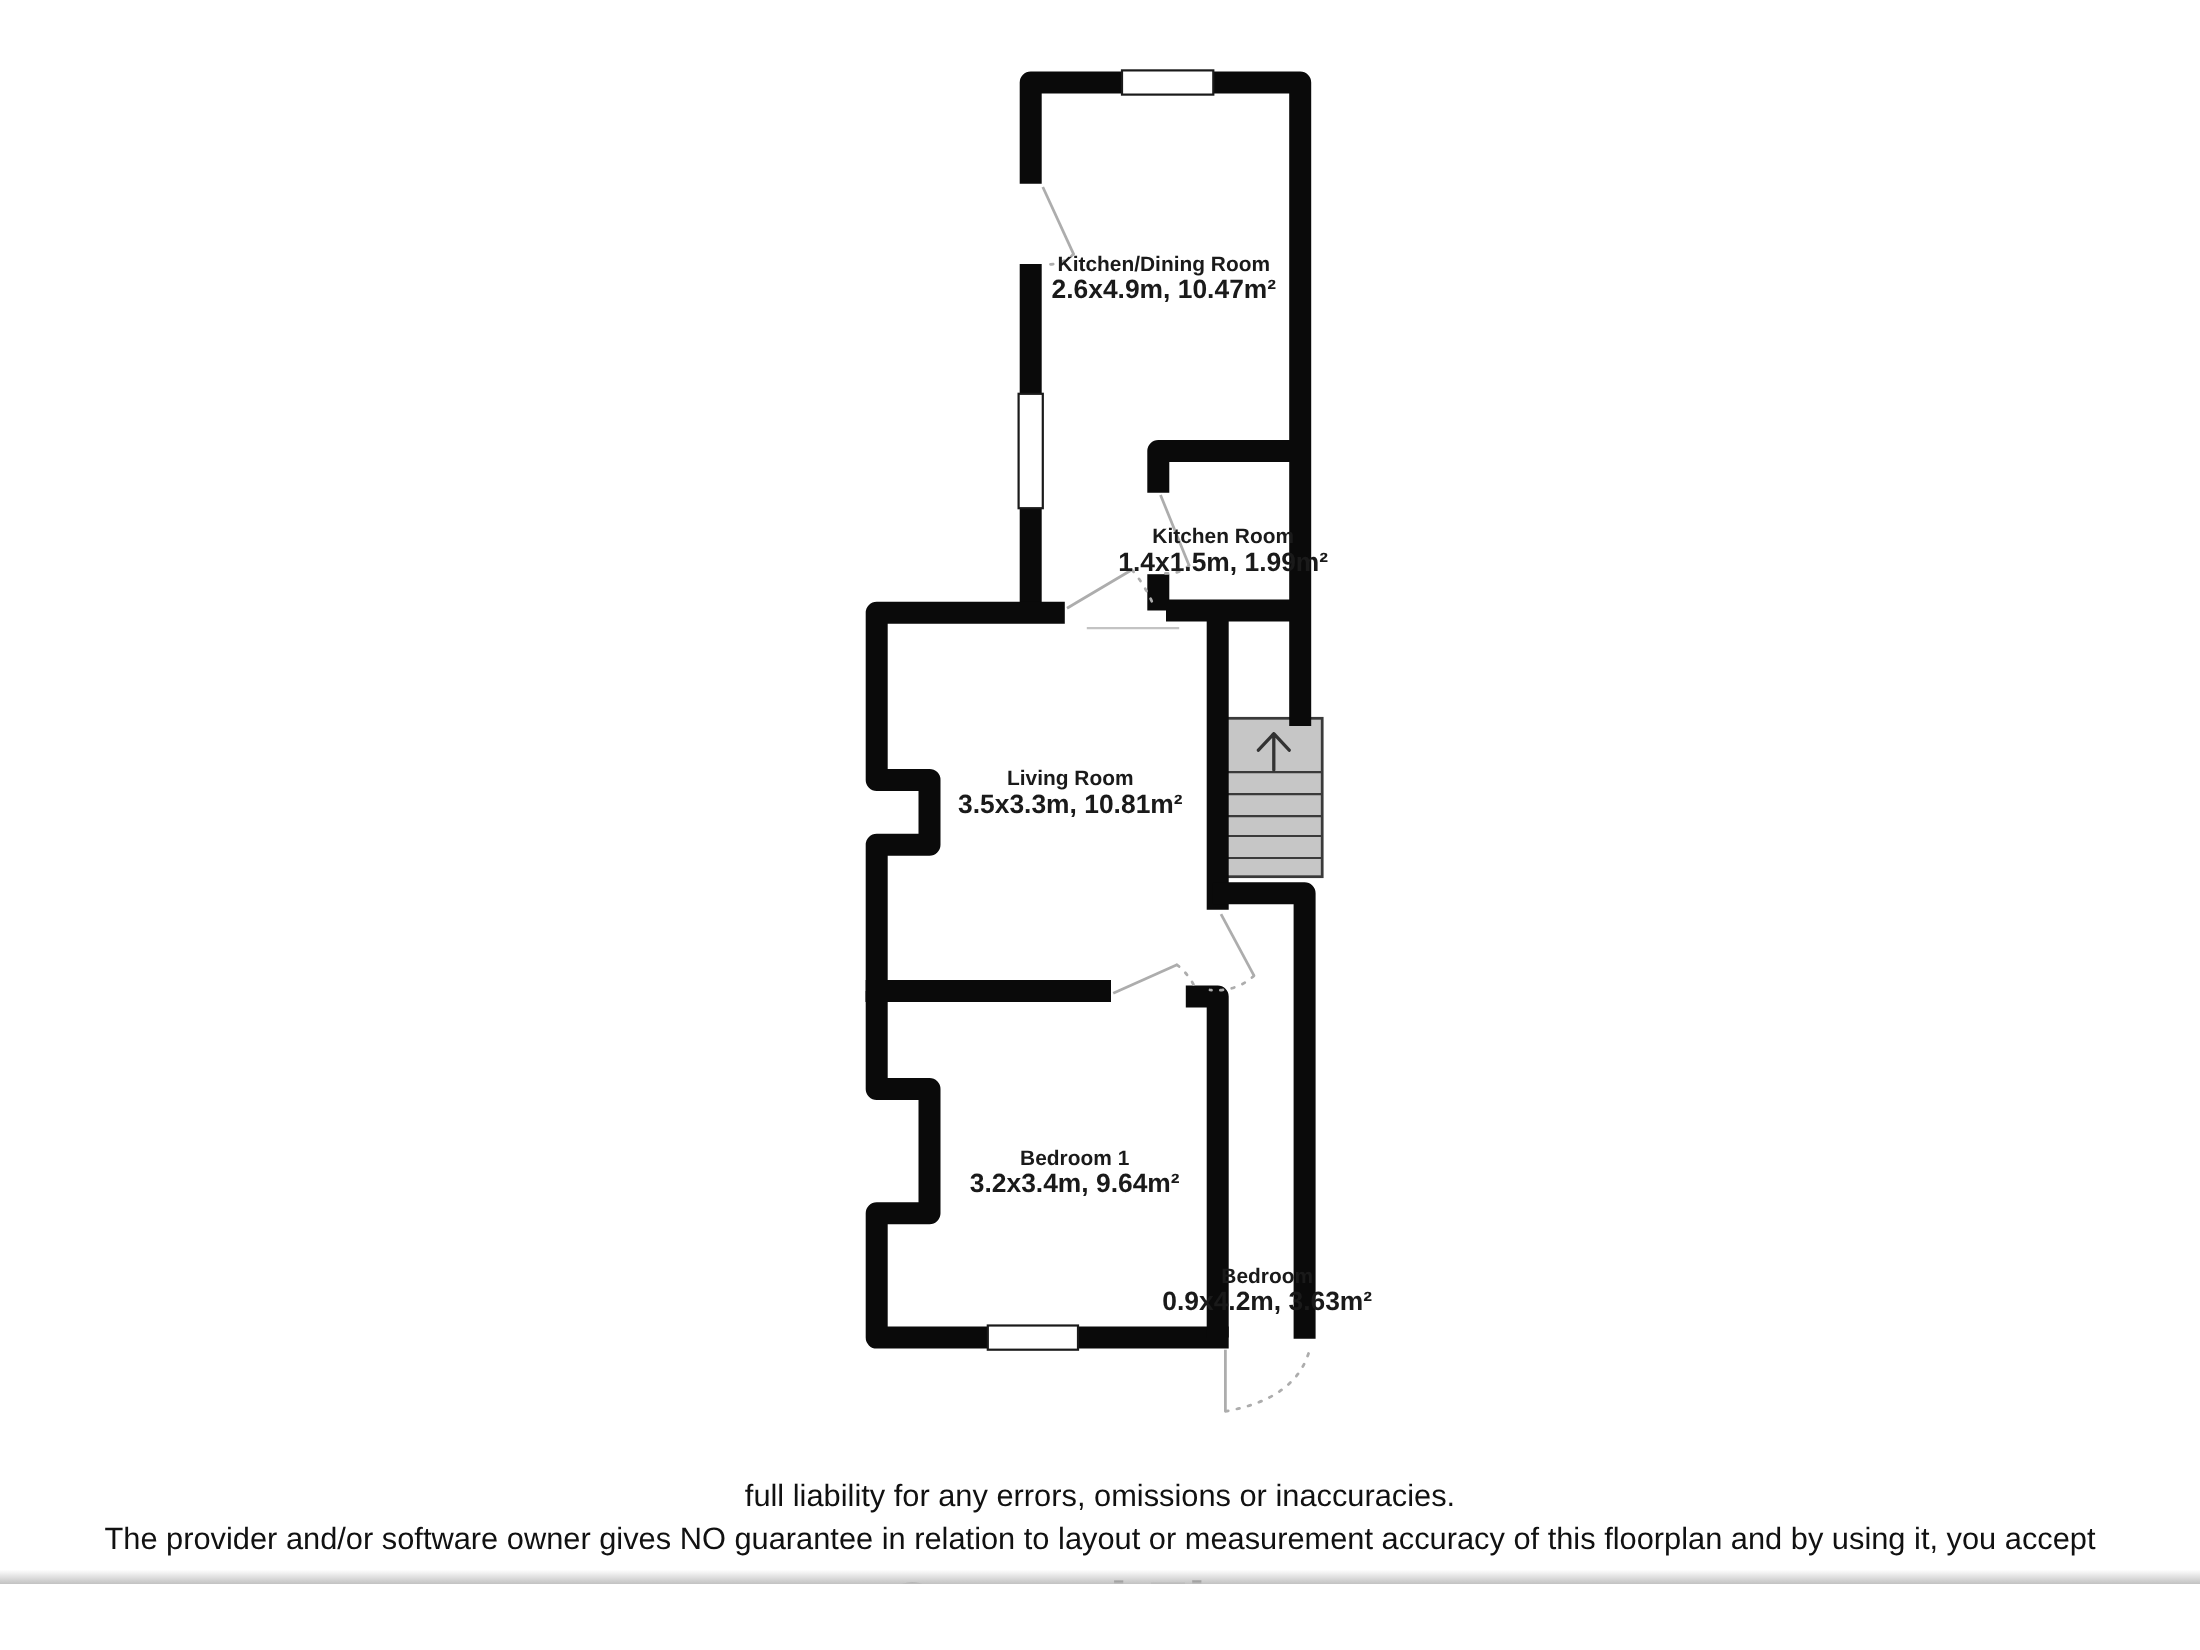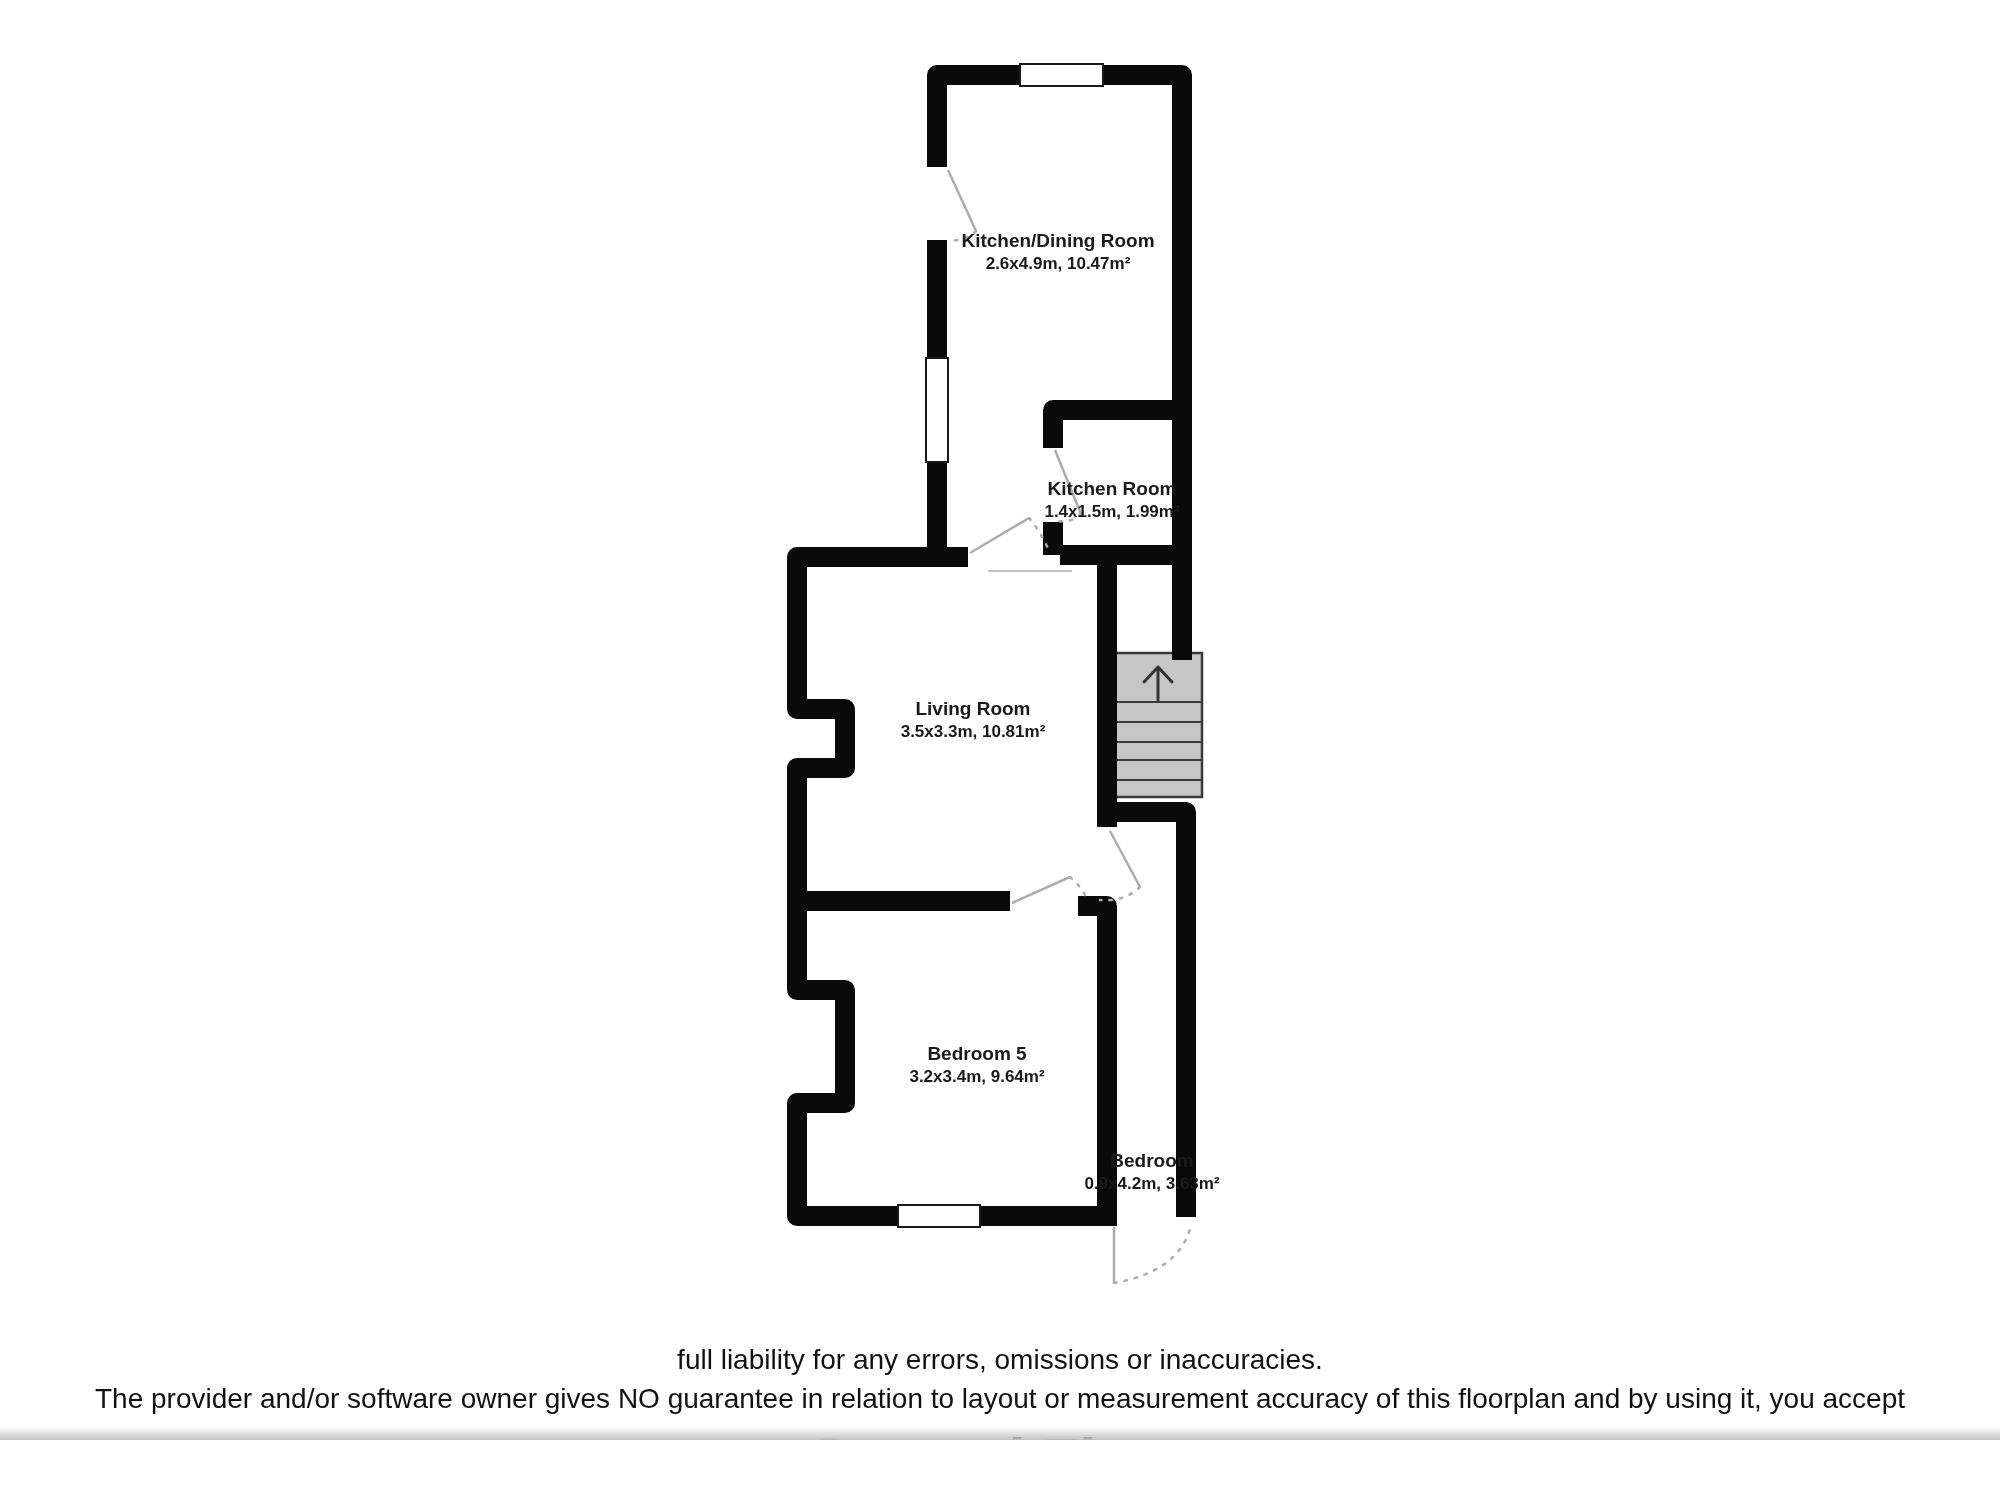--- a/index.html
+++ b/index.html
@@ -14,21 +14,21 @@
   .door-arc{stroke:#adadad;stroke-width:2.5;fill:none;stroke-dasharray:2.5 8;stroke-linecap:round;}
   .threshold{stroke:#c3c3c3;stroke-width:2;fill:none;}
   .stair-box{fill:#c6c6c6;stroke:#3a3a3a;stroke-width:2.5;}
   .stair-tread{stroke:#3a3a3a;stroke-width:2;fill:none;}
   .stair-arrow{stroke:#333333;stroke-width:3;fill:none;stroke-linecap:round;stroke-linejoin:round;}
   .room-label{
     position:absolute;transform:translate(-50%,-50%);
     text-align:center;white-space:nowrap;color:#1a1a1a;z-index:3;
   }
   .room-name{font-size:19px;line-height:24px;font-weight:700;}
-  .room-dims{font-size:17px;line-height:22px;font-weight:700;}
+  .room-dims{font-size:24px;line-height:22px;font-weight:700;}
   .disclaimer{
     position:absolute;left:0;top:1340px;width:100%;text-align:center;
     font-size:28px;line-height:39px;color:#111111;font-weight:400;z-index:3;
   }
   .floor-title{
     position:absolute;left:0;top:1428px;width:100%;text-align:center;
     font-size:61px;line-height:64px;color:#111111;font-weight:700;z-index:3;
   }
   .bottom-bar{
     position:absolute;left:0;bottom:0;width:100%;height:13px;z-index:4;
@@ -102,21 +102,21 @@
     <div class="room-name">Kitchen Room</div>
     <div class="room-dims">1.4x1.5m, 1.99m²</div>
   </div>
 
   <div class="room-label" style="left:973px;top:720px;">
     <div class="room-name">Living Room</div>
     <div class="room-dims">3.5x3.3m, 10.81m²</div>
   </div>
 
   <div class="room-label" style="left:977px;top:1065px;">
-    <div class="room-name">Bedroom 5</div>
+    <div class="room-name">Bedroom 1</div>
     <div class="room-dims">3.2x3.4m, 9.64m²</div>
   </div>
 
   <div class="room-label" style="left:1152px;top:1172px;">
     <div class="room-name">Bedroom</div>
     <div class="room-dims">0.9x4.2m, 3.63m²</div>
   </div>
 
   <div class="disclaimer">
     <div>full liability for any errors, omissions or inaccuracies.</div>

